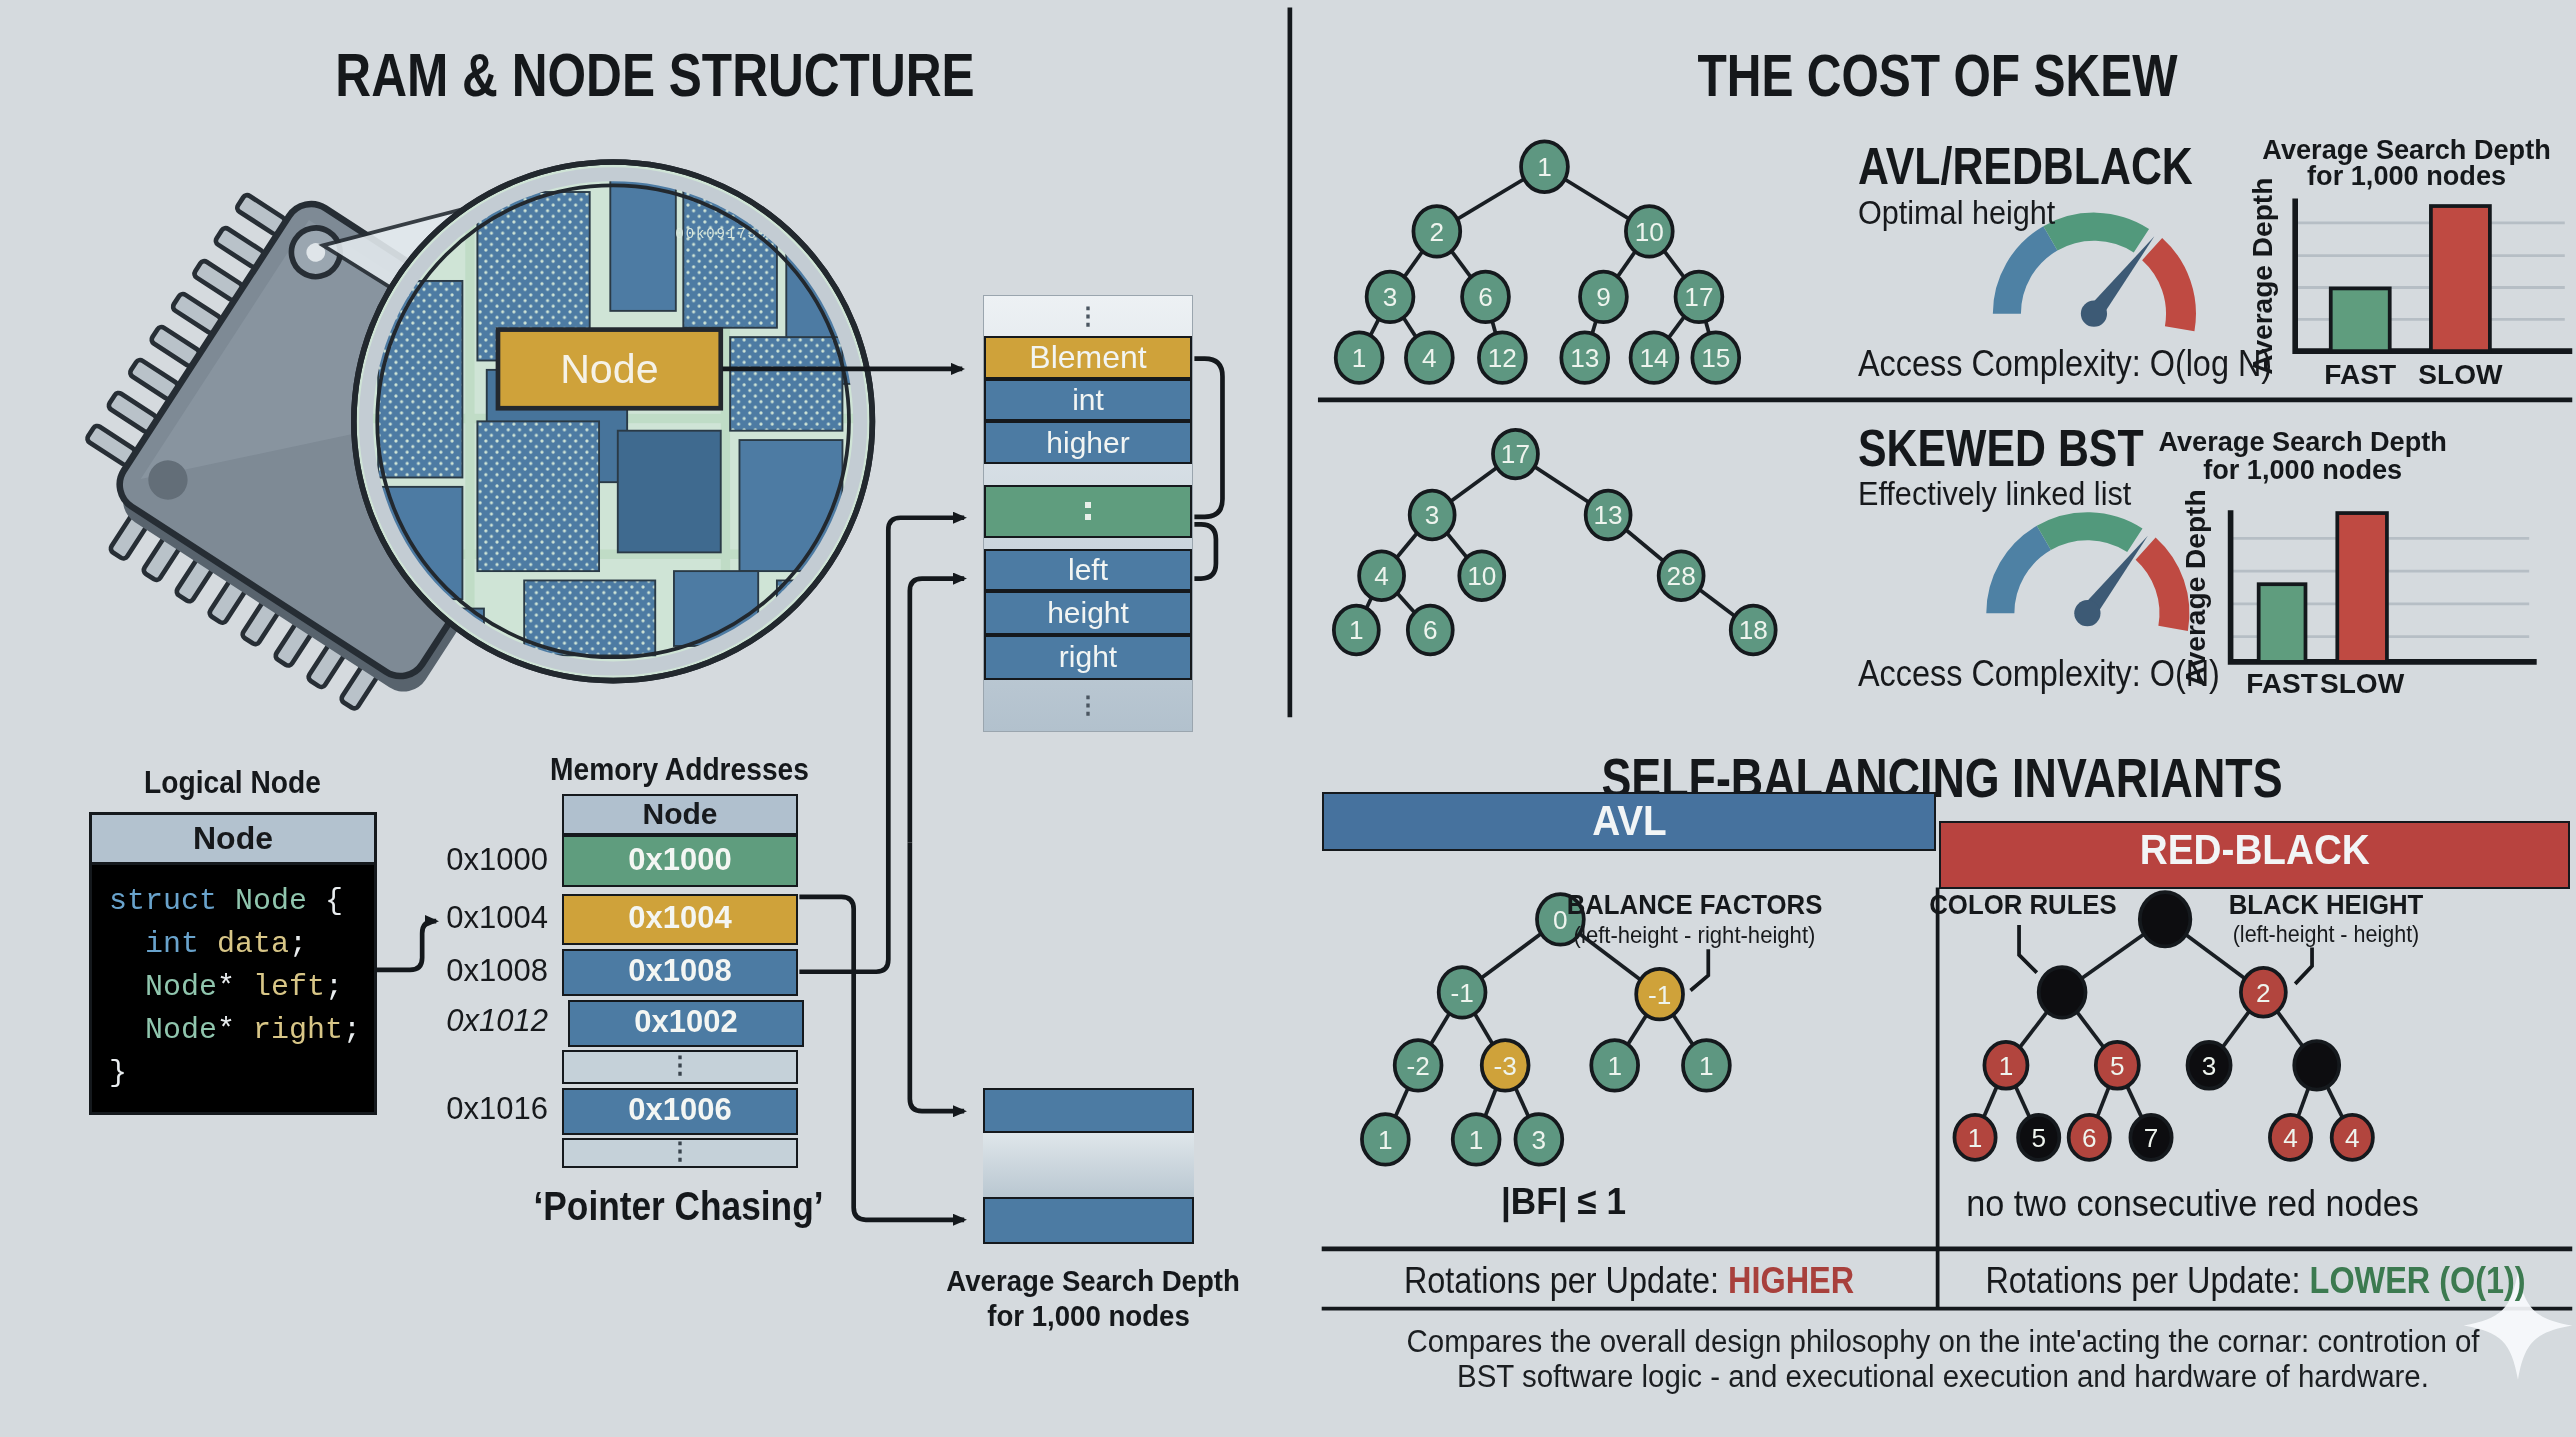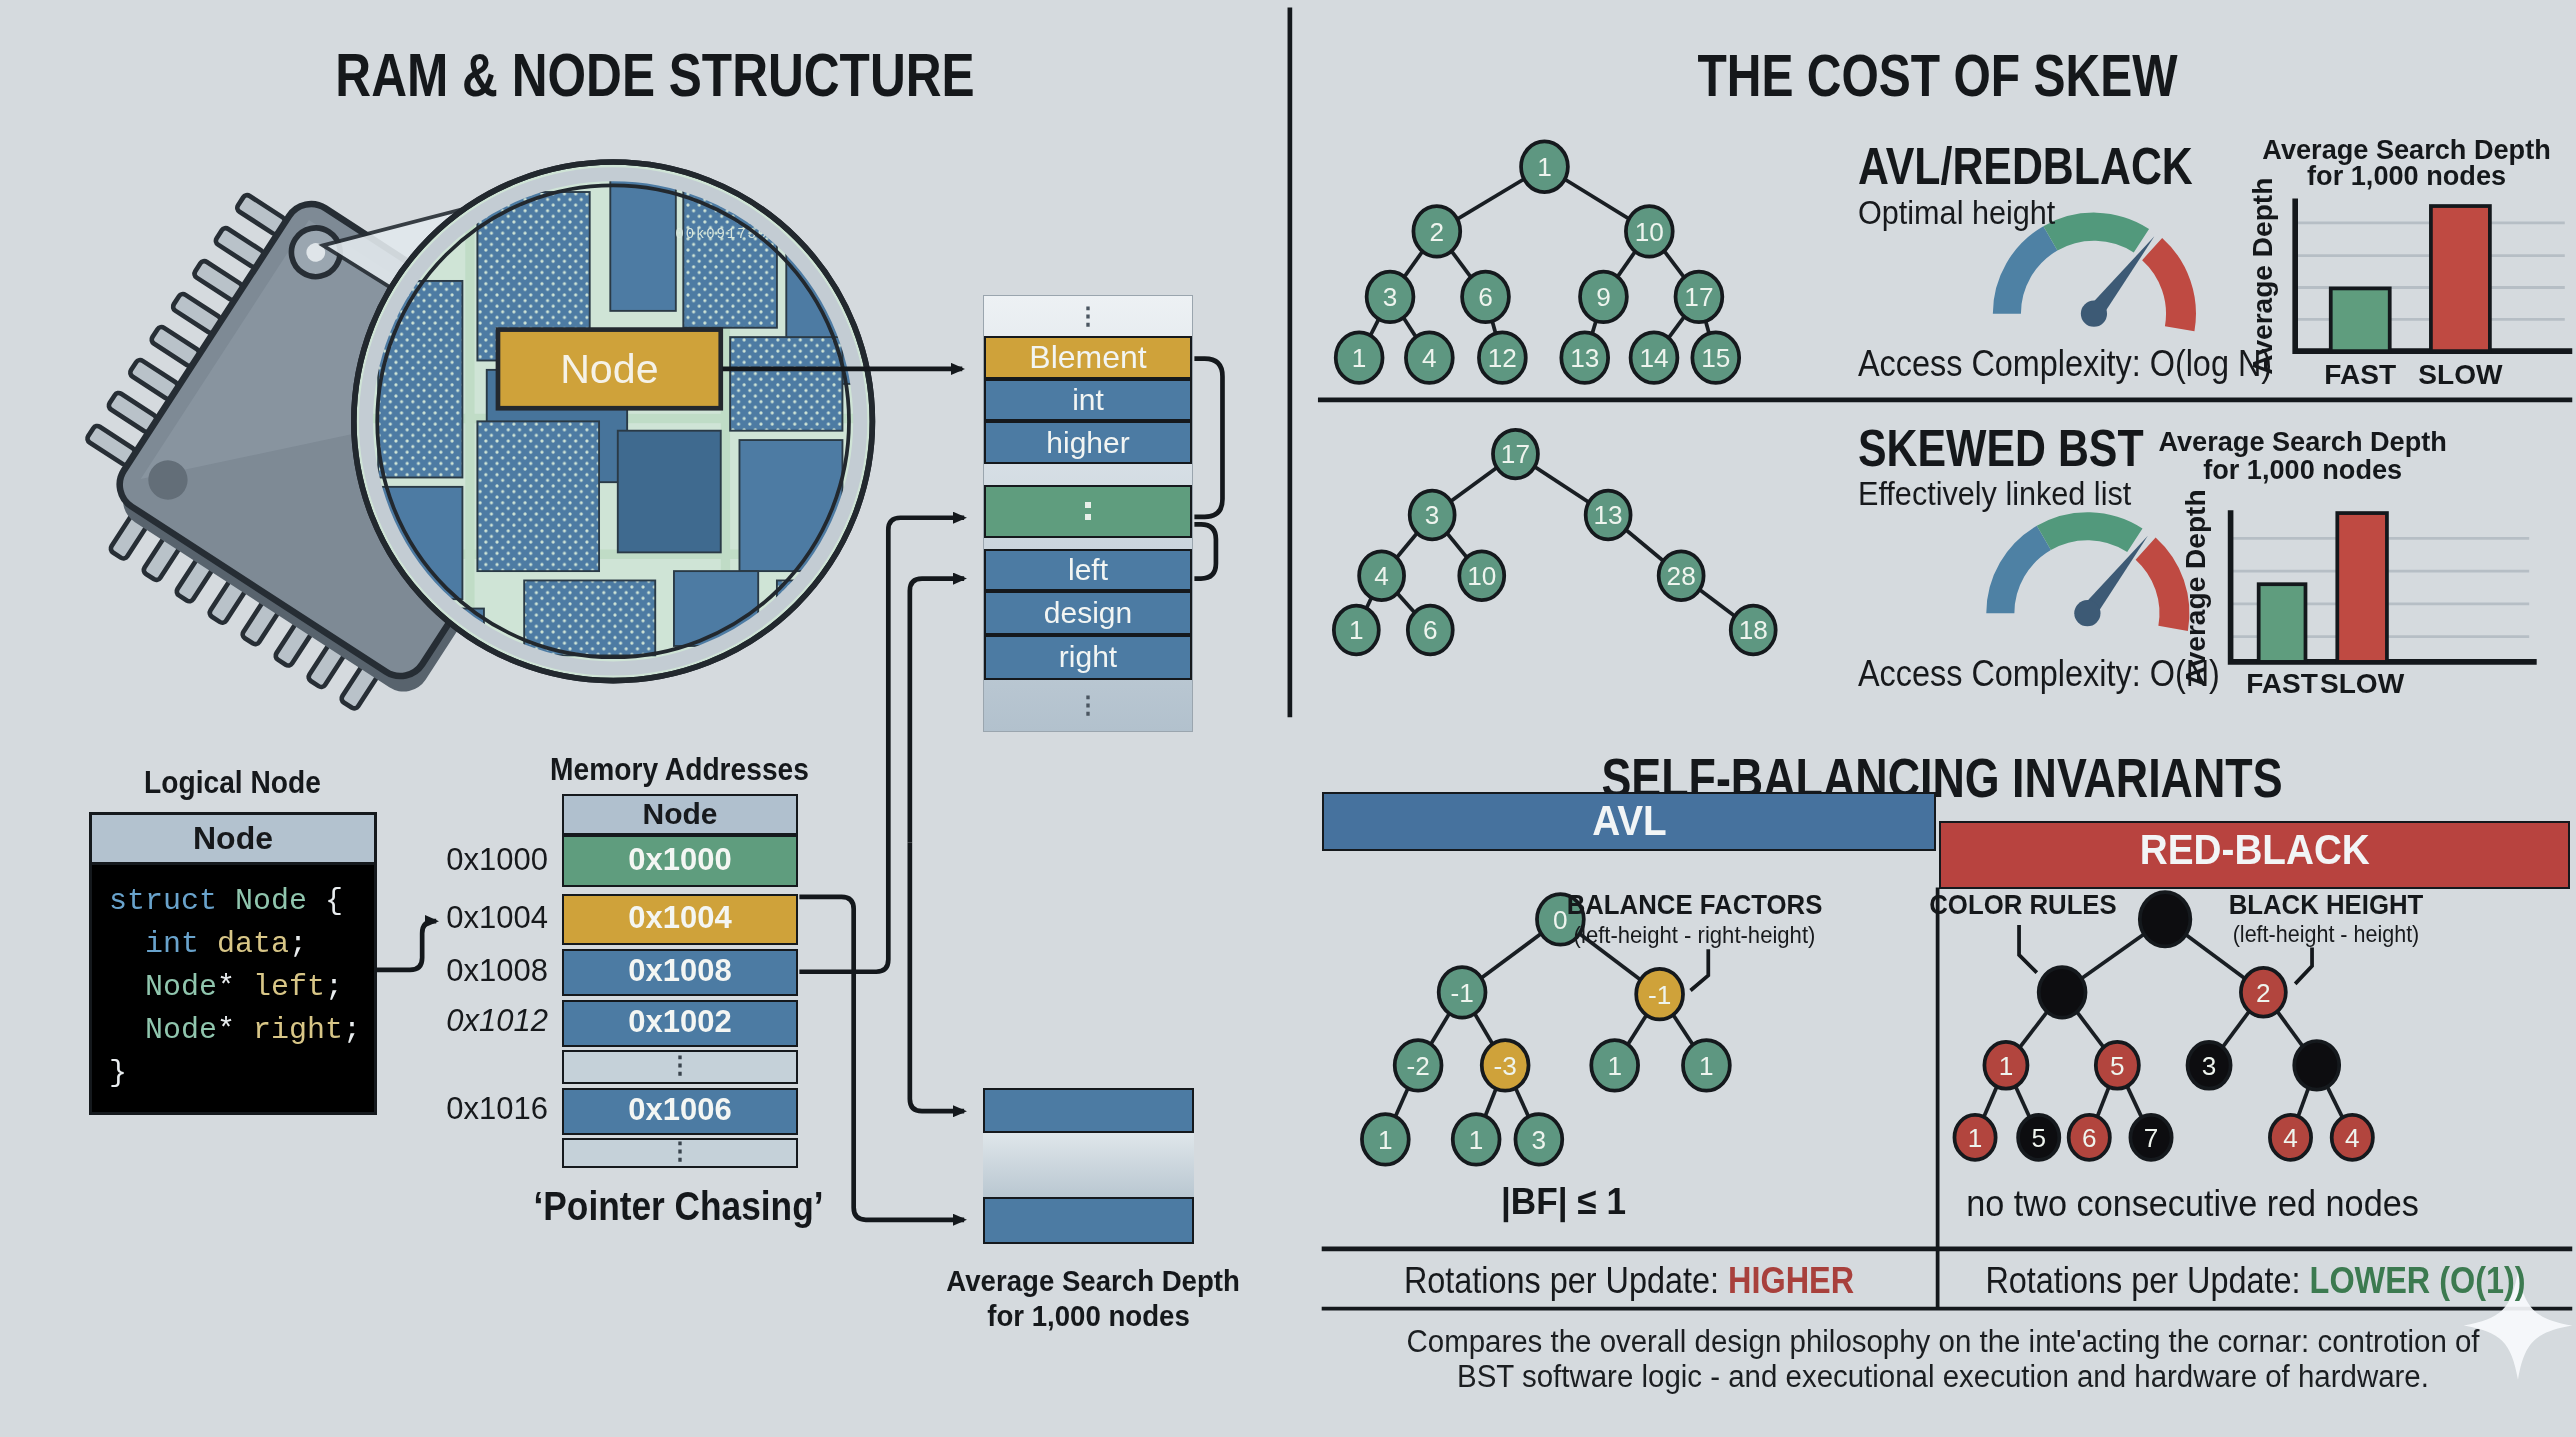--- a/index.html
+++ b/index.html
@@ -337,21 +337,21 @@
       <div class="code-line"><span class="tok-pl">}</span></div>
     </div>
 </div>
 
 <div class="abs hd ctr cx9" style="left:524px;top:751px;width:311px;font-size:32px">Memory Addresses</div>
 <div class="mrow hd" style="top:794px;height:41px;line-height:36px;background:#b0c0ce;color:#171a1d;font-size:30px">Node</div>
 <div id="memrows">
     <div class="mrow" style="top: 835px; height: 52px; line-height: 45px; background: rgb(95, 157, 126);">0x1000</div>
     <div class="mrow" style="top: 894px; height: 51px; line-height: 44px; background: rgb(207, 162, 58);">0x1004</div>
     <div class="mrow" style="top: 949px; height: 47px; line-height: 39px; background: rgb(76, 123, 163);">0x1008</div>
-    <div class="mrow" style="top: 1000px; height: 47px; line-height: 39px; background: rgb(76, 123, 163);">0x1002</div>
+    <div class="mrow" style="top: 1000px; height: 47px; line-height: 39px; background: rgb(76, 123, 163); margin-left: 6px;">0x1002</div>
     <div class="mrow light" style="top: 1050px; height: 34px; line-height: 26px;">⋮</div>
     <div class="mrow" style="top: 1088px; height: 47px; line-height: 39px; background: rgb(76, 123, 163);">0x1006</div>
     <div class="mrow light" style="top: 1138px; height: 30px; line-height: 22.5px;">⋮</div>
   </div>
 <div id="memlabels">
     <div class="mlabel" style="left: 408px; top: 842px;">0x1000</div>
     <div class="mlabel" style="left: 408px; top: 900px;">0x1004</div>
     <div class="mlabel" style="left: 408px; top: 953px;">0x1008</div>
     <div class="mlabel" style="left: 408px; top: 1003px; font-style: italic;">0x1012</div>
     <div class="mlabel" style="left: 408px; top: 1091px;">0x1016</div>
@@ -365,21 +365,21 @@
     <div class="scell bordered" style="height: 43px; background: rgb(76, 123, 163);">higher</div>
     <div class="scell" style="height: 20.6px;"></div>
     <div class="scell bordered" style="height: 53px; background: rgb(95, 157, 126);">
       <div class="dotcol">
         <i></i>
         <i></i>
       </div>
     </div>
     <div class="scell" style="height: 11.2px;"></div>
     <div class="scell bordered" style="height: 42px; background: rgb(76, 123, 163);">left</div>
-    <div class="scell bordered" style="height: 44px; background: rgb(76, 123, 163);">design</div>
+    <div class="scell bordered" style="height: 44px; background: rgb(76, 123, 163);">height</div>
     <div class="scell bordered" style="height: 45px; background: rgb(76, 123, 163);">right</div>
     <div class="scell gradtxt" style="height: 51px;">⋮</div>
   </div>
 
 <div id="ministrip" class="abs" style="left:983px;top:1088px;width:211px">
     <div class="scell bordered" style="height: 45px; background: rgb(76, 123, 163);"></div>
     <div class="scell" style="height: 64px; background: linear-gradient(rgb(223, 230, 234), rgb(185, 199, 209));"></div>
     <div class="scell bordered" style="height: 47px; background: rgb(76, 123, 163);"></div>
   </div>
 <div class="abs hd ctr" style="left:934px;top:1264px;width:309px;font-size:30px;transform:scaleX(.92)">Average Search Depth</div>

